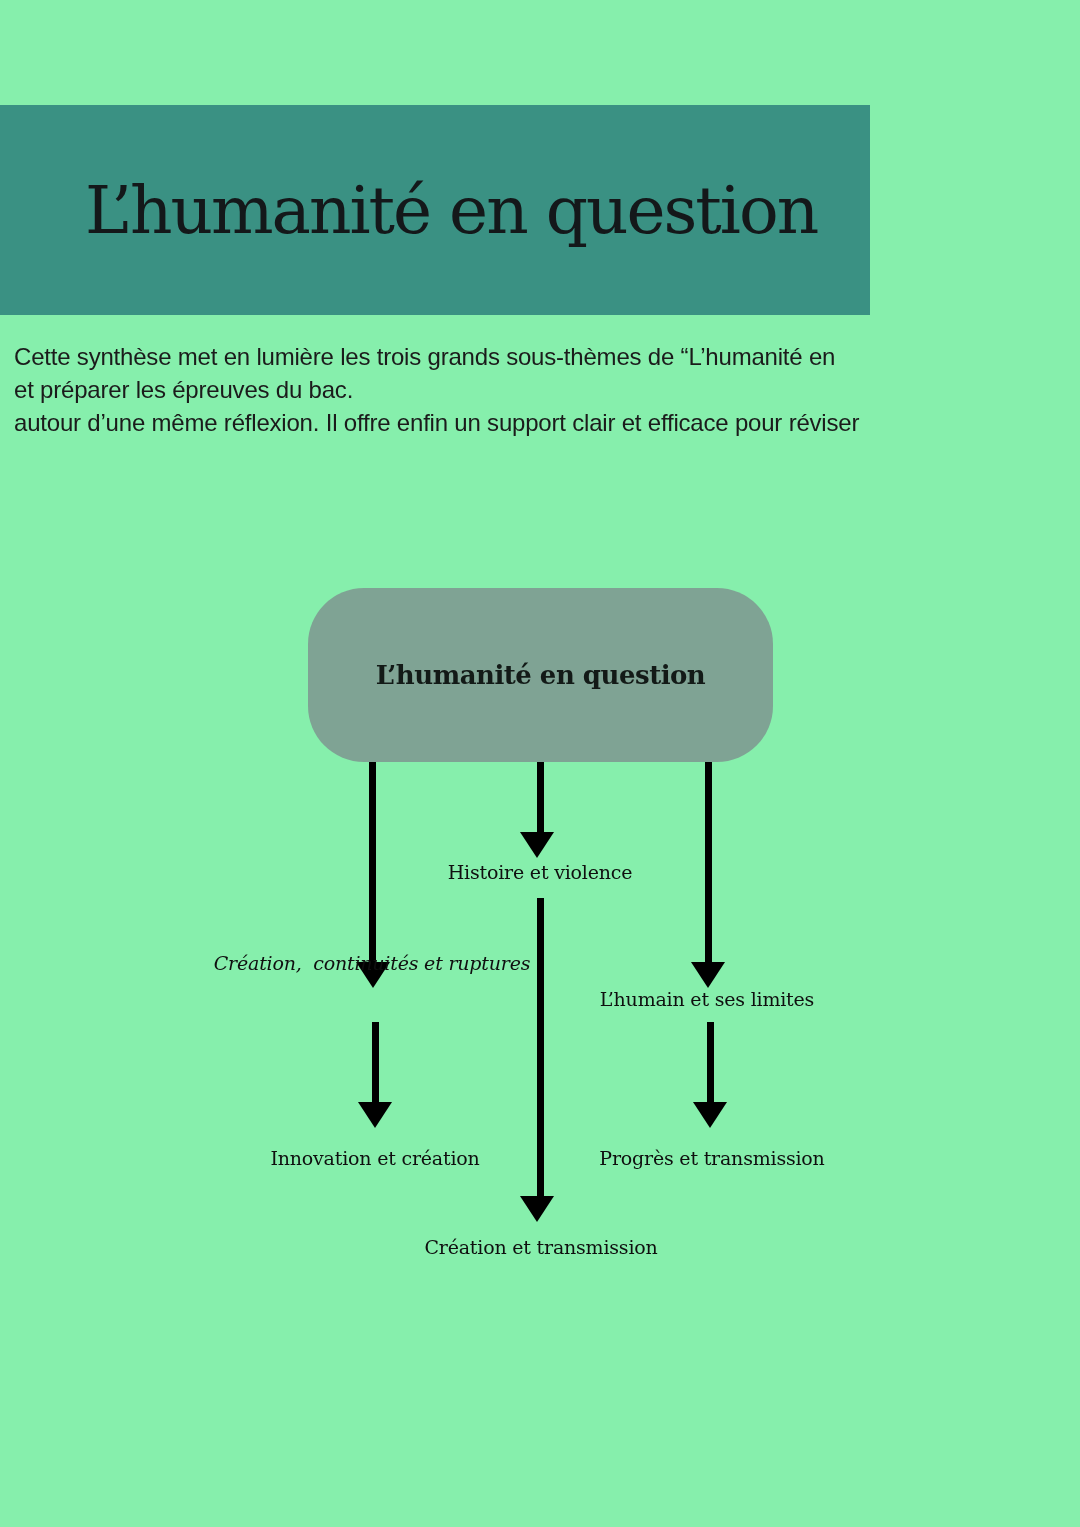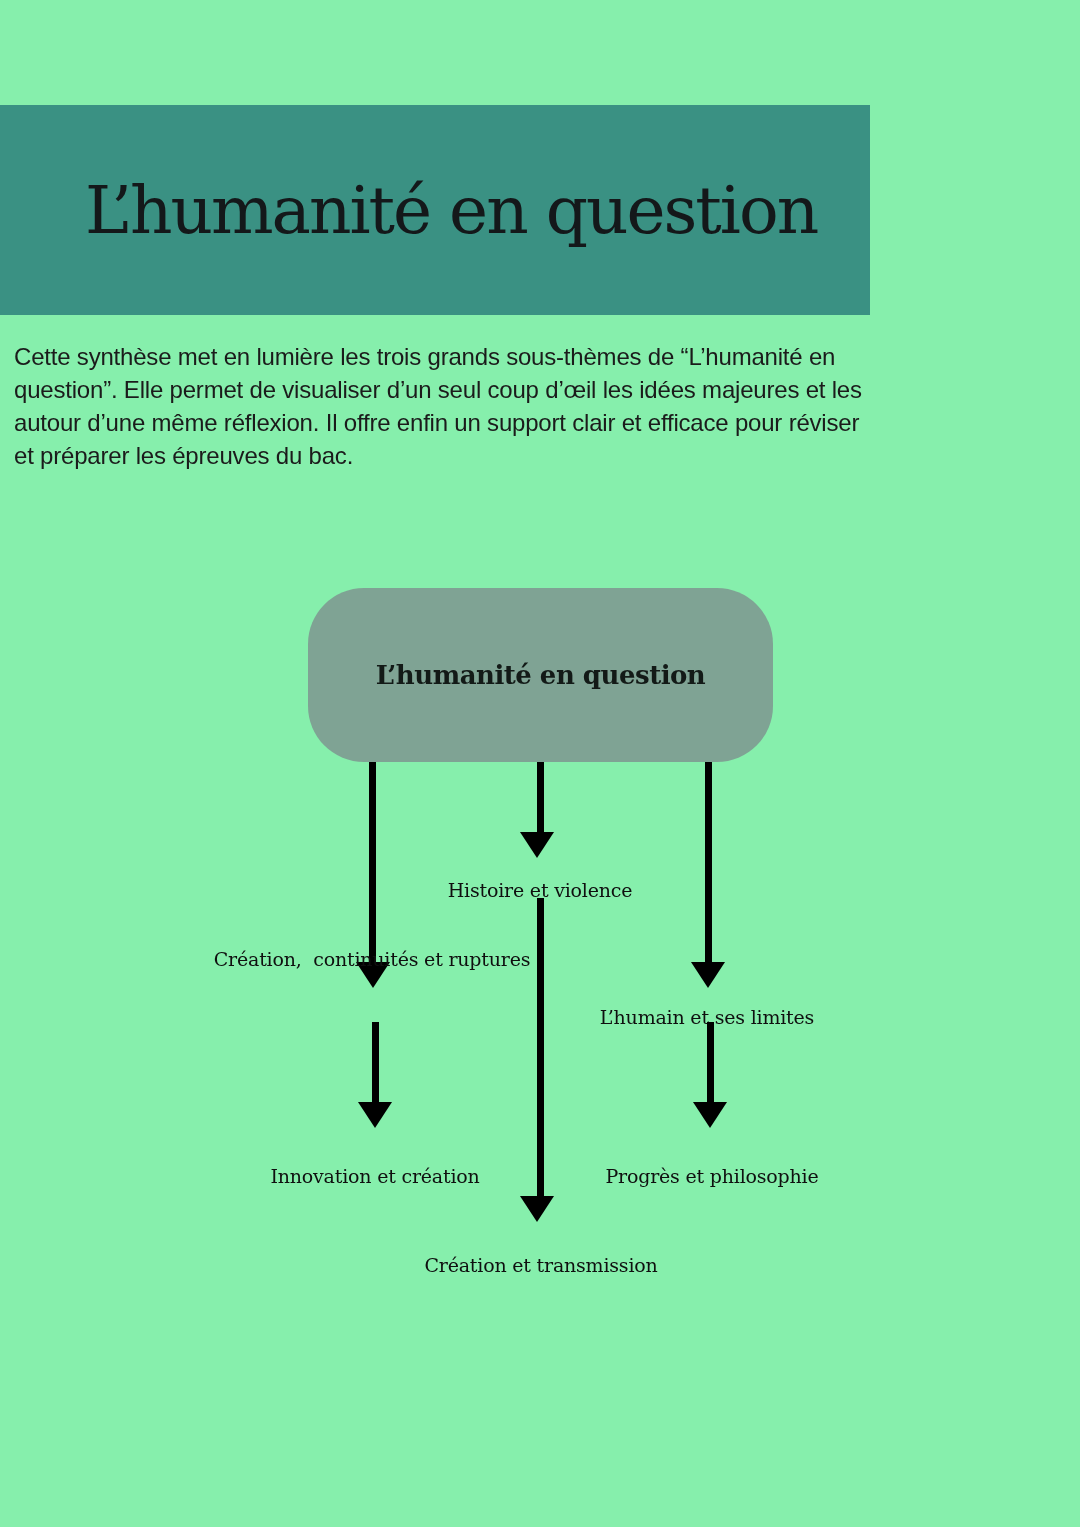--- a/index.html
+++ b/index.html
@@ -80,63 +80,61 @@
     }
 
     .node-label {
       position: absolute;
       transform: translateX(-50%);
       font-family: "DejaVu Serif", serif;
       font-size: 19px;
       letter-spacing: -0.2px;
       color: #0f0f0f;
       white-space: pre;
-      margin-top: 18px;
     }
   </style>
 </head>
 <body>
 
 <div class="page">
 
   <div class="banner">
     <div class="banner-title">L’humanité en question</div>
   </div>
 
   <div class="intro">
     <div class="intro-line">Cette synthèse met en lumière les trois grands sous-thèmes de “L’humanité en</div>
-    <div class="intro-line">question”. Elle permet de visualiser d’un seul coup d’œil les idées majeures et les</div>
+    <div class="intro-line">et préparer les épreuves du bac.</div>
     <div class="intro-line">autour d’une même réflexion. Il offre enfin un support clair et efficace pour réviser</div>
-    <div class="intro-line">et préparer les épreuves du bac.</div>
   </div>
 
   <div class="diagram">
 
     <div class="root-node">
       <div class="root-node-label">L’humanité en question</div>
     </div>
 
     <div class="stem" style="left:537px; top:762px; height:72px;"></div>
     <div class="head" style="left:520px; top:832px;"></div>
     <div class="node-label" style="left:540px; top:861px;">Histoire et violence</div>
 
     <div class="stem" style="left:369px; top:762px; height:202px;"></div>
     <div class="head" style="left:356px; top:962px;"></div>
-    <div class="node-label" style="left:372px; top:930px;">Création,  continuités et ruptures</div>
+    <div class="node-label" style="left:372px; top:952px;font-style:italic;">Création,  continuités et ruptures</div>
 
     <div class="stem" style="left:705px; top:762px; height:202px;"></div>
     <div class="head" style="left:691px; top:962px;"></div>
     <div class="node-label" style="left:707px; top:988px;">L’humain et ses limites</div>
 
     <div class="stem" style="left:372px; top:1022px; height:82px;"></div>
     <div class="head" style="left:358px; top:1102px;"></div>
     <div class="node-label" style="left:375px; top:1147px;">Innovation et création</div>
 
     <div class="stem" style="left:707px; top:1022px; height:82px;"></div>
     <div class="head" style="left:693px; top:1102px;"></div>
-    <div class="node-label" style="left:712px; top:1147px;">Progrès et philosophie</div>
+    <div class="node-label" style="left:712px; top:1147px;">Progrès et transmission</div>
 
     <div class="stem" style="left:537px; top:898px; height:300px;"></div>
     <div class="head" style="left:520px; top:1196px;"></div>
     <div class="node-label" style="left:541px; top:1236px;">Création et transmission</div>
 
   </div>
 </div>
 
 </body></html>

